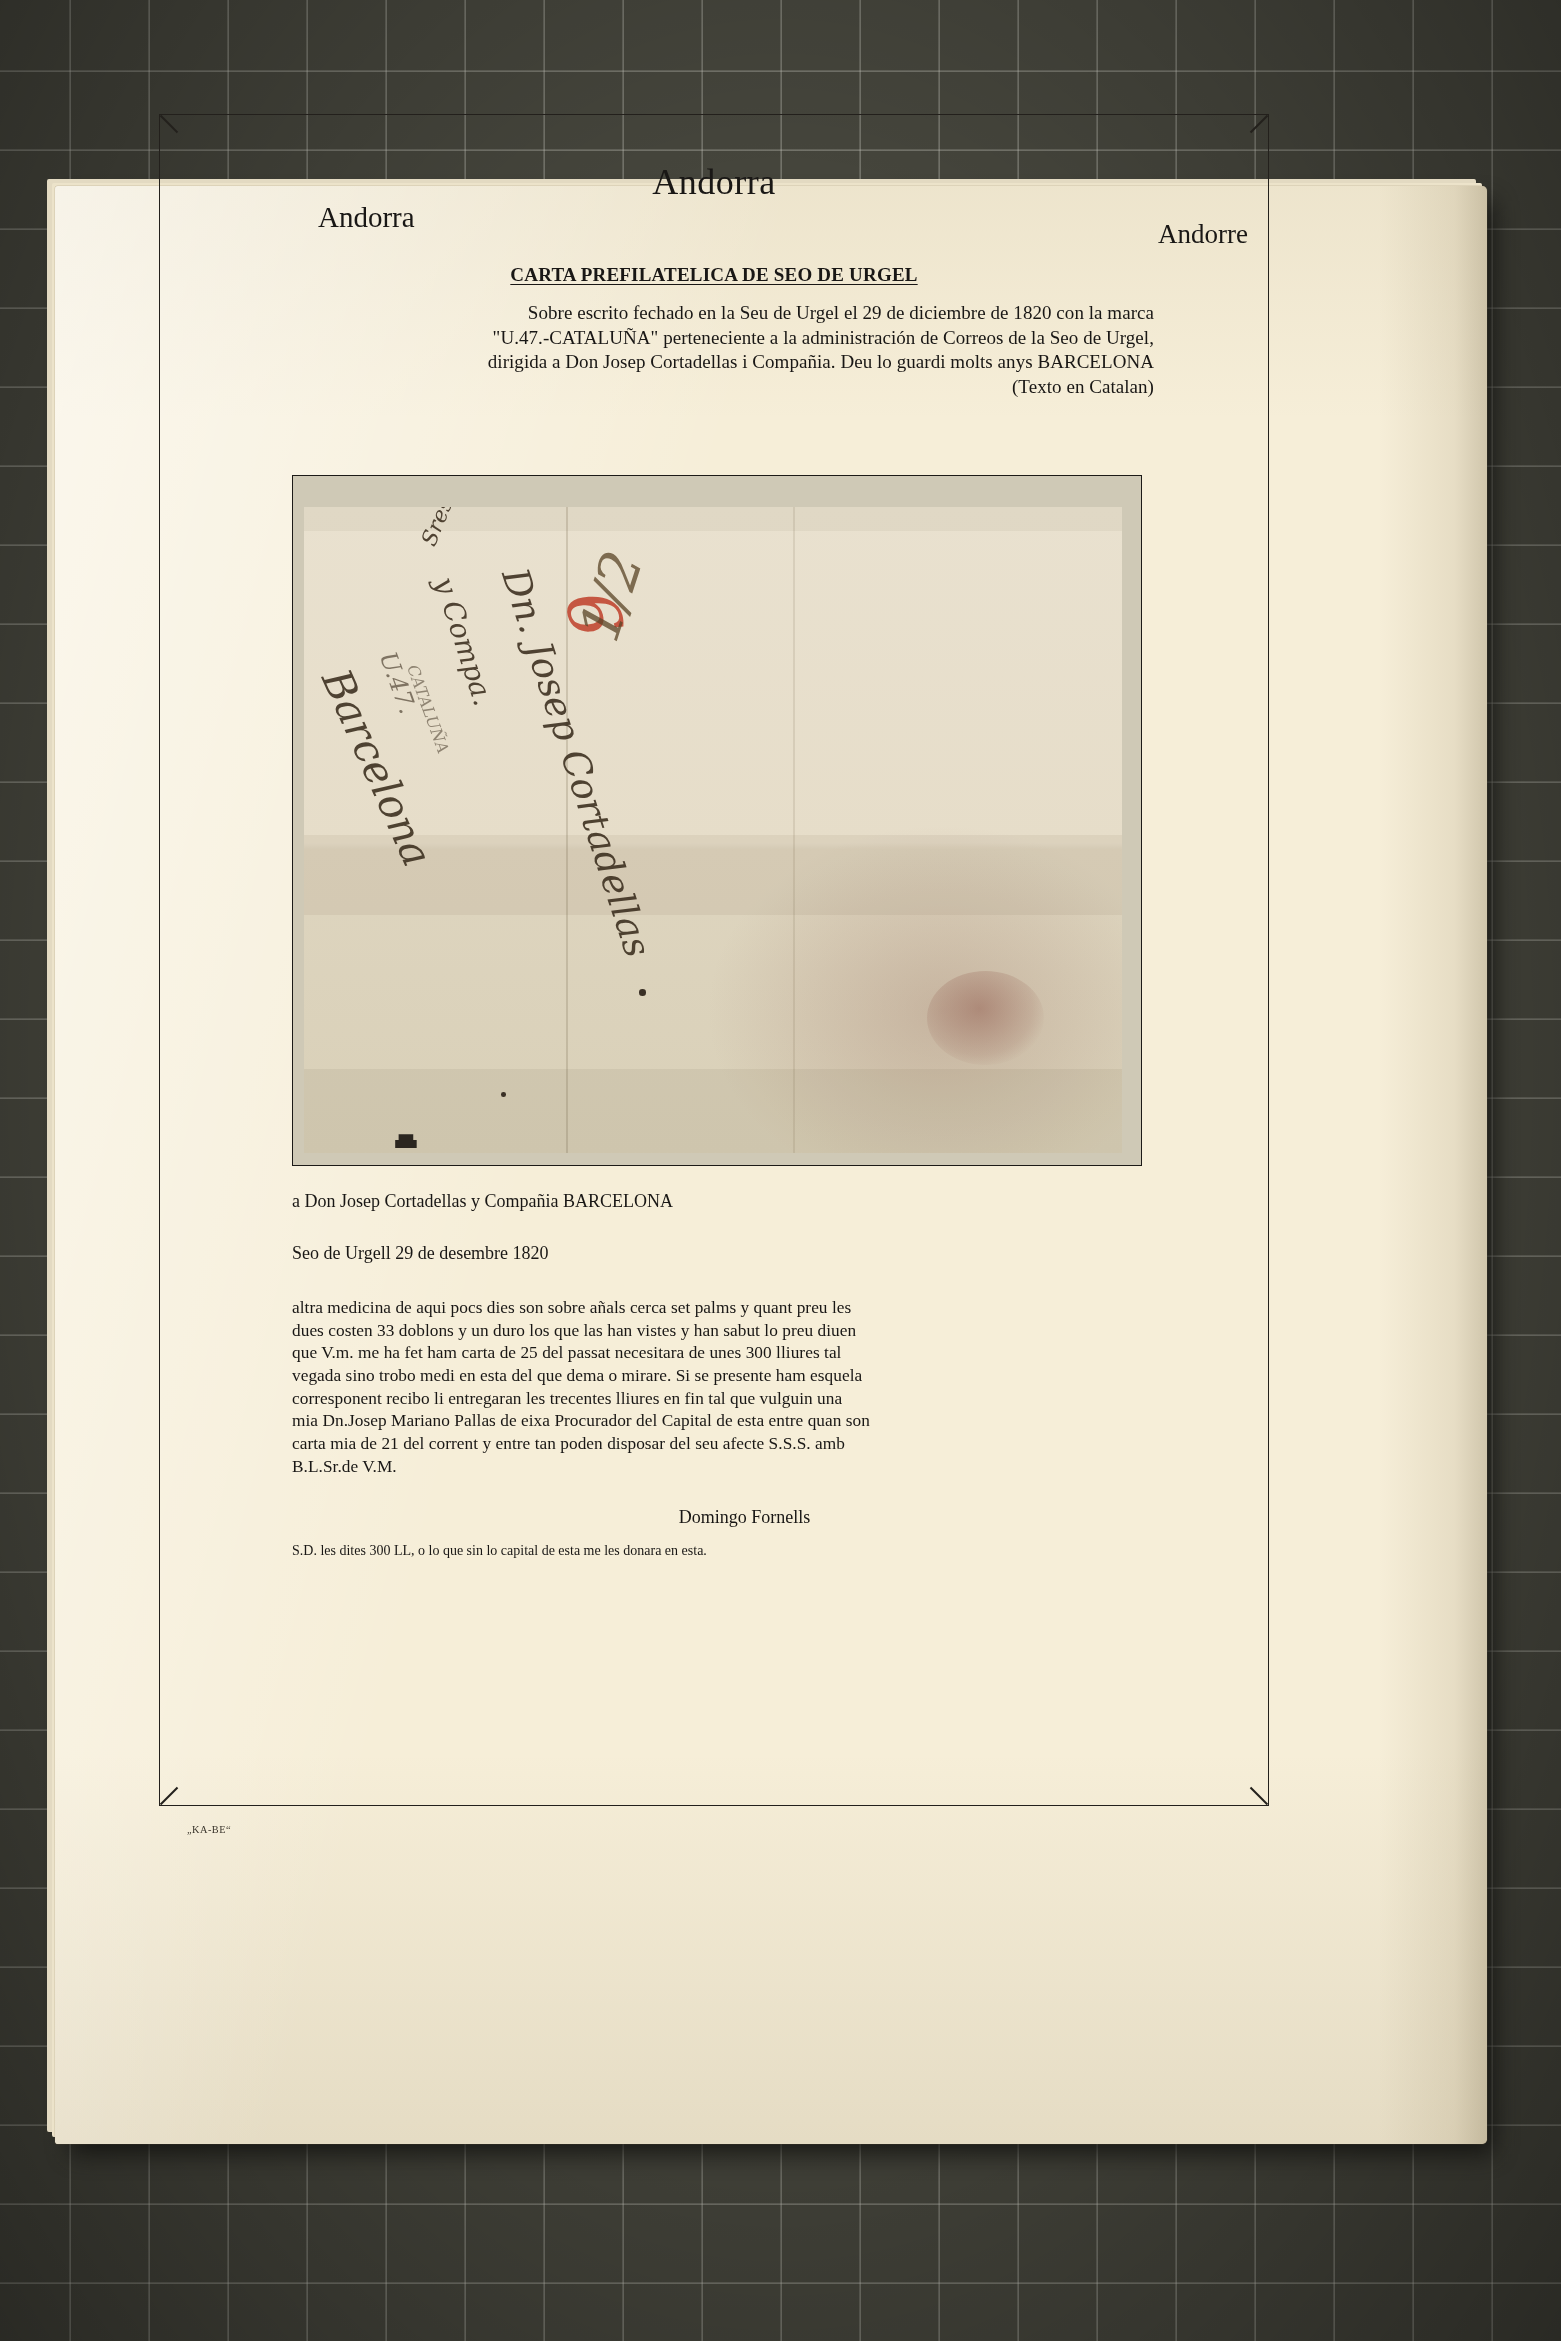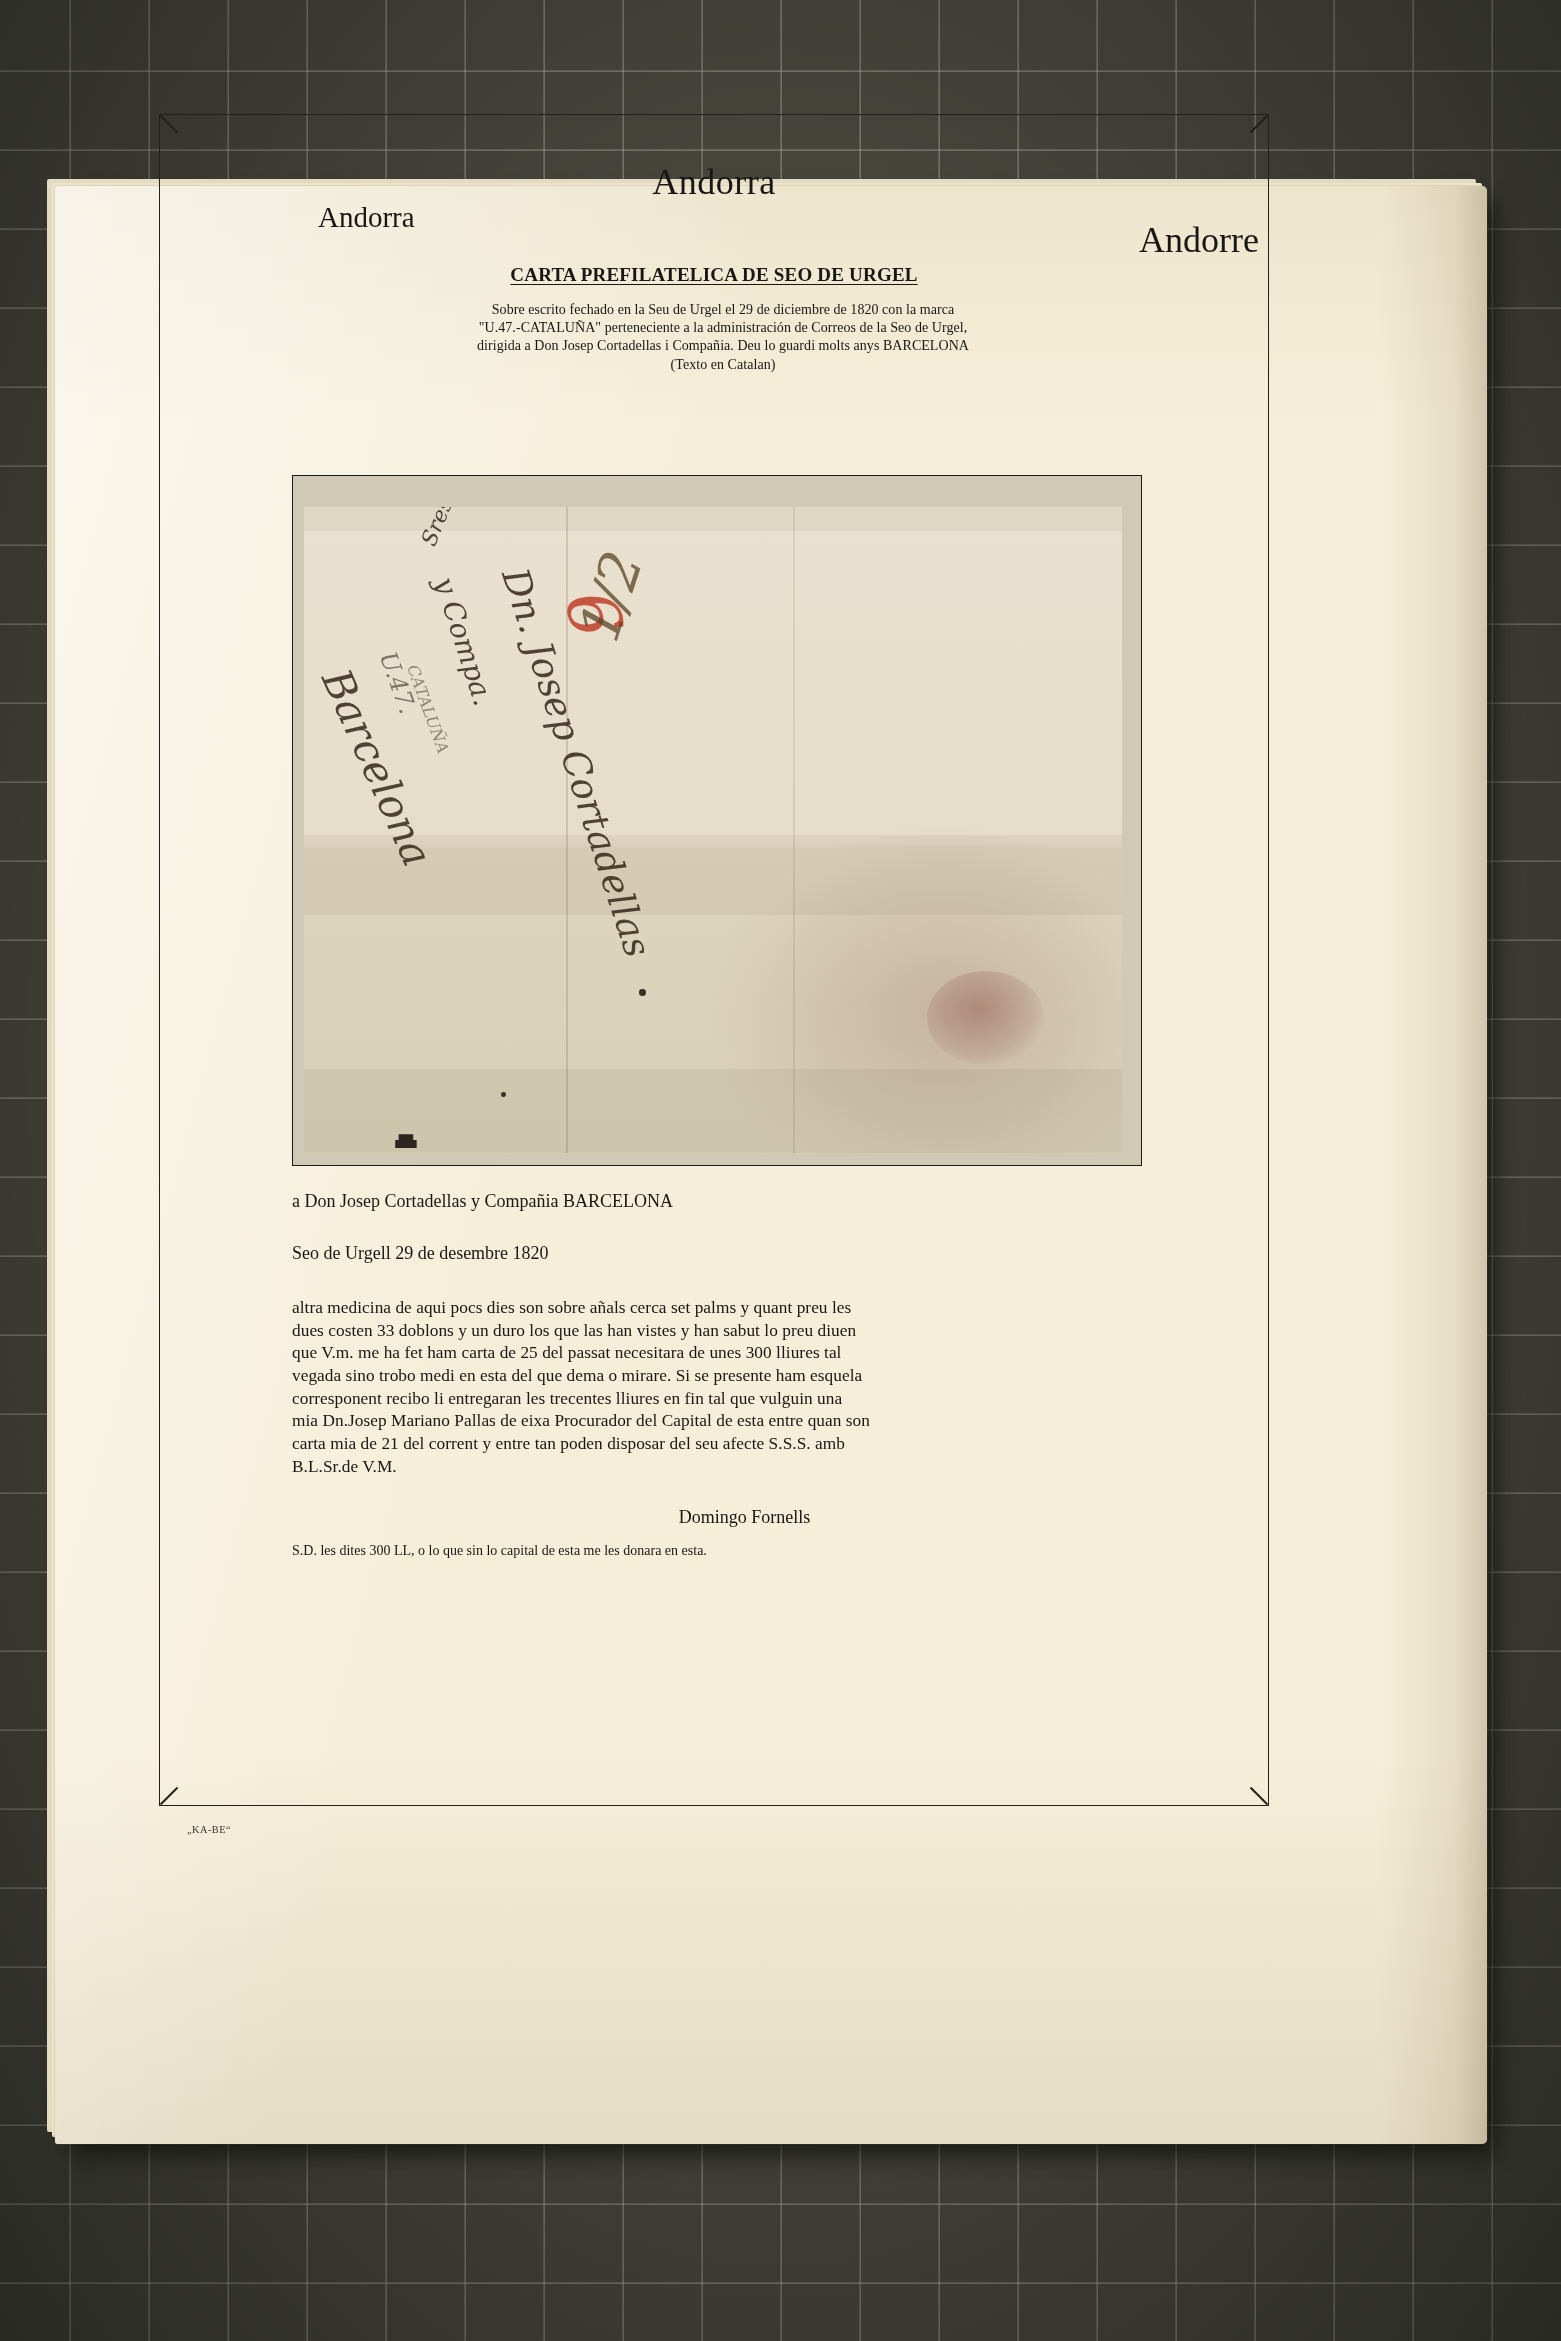--- a/index.html
+++ b/index.html
@@ -130,45 +130,45 @@
   }
   #title-left {
     position: absolute;
     top: 87px;
     left: 159px;
     font-size: 29px;
   }
   #title-right {
     position: absolute;
     top: 105px;
-    right: 10px;
-    font-size: 36px;
+    right: 21px;
+    font-size: 27px;
   }
 
   #subtitle {
     position: absolute;
     top: 150px;
     left: 0;
     width: 100%;
     text-align: center;
     font-size: 19px;
     font-weight: bold;
     letter-spacing: 0.2px;
     text-decoration: underline;
     text-underline-offset: 3.3px;
   }
 
   #description {
     position: absolute;
     top: 187px;
     left: 133px;
     width: 862px;
-    font-size: 14px;
+    font-size: 19px;
     line-height: 1.30;
-    text-align: center;
+    text-align: right;
     letter-spacing: 0.05px;
   }
   #description .l { display: block; white-space: nowrap; }
 
   
   #photo-frame {
     position: absolute;
     left: 133px;
     top: 361px;
     width: 848px;

